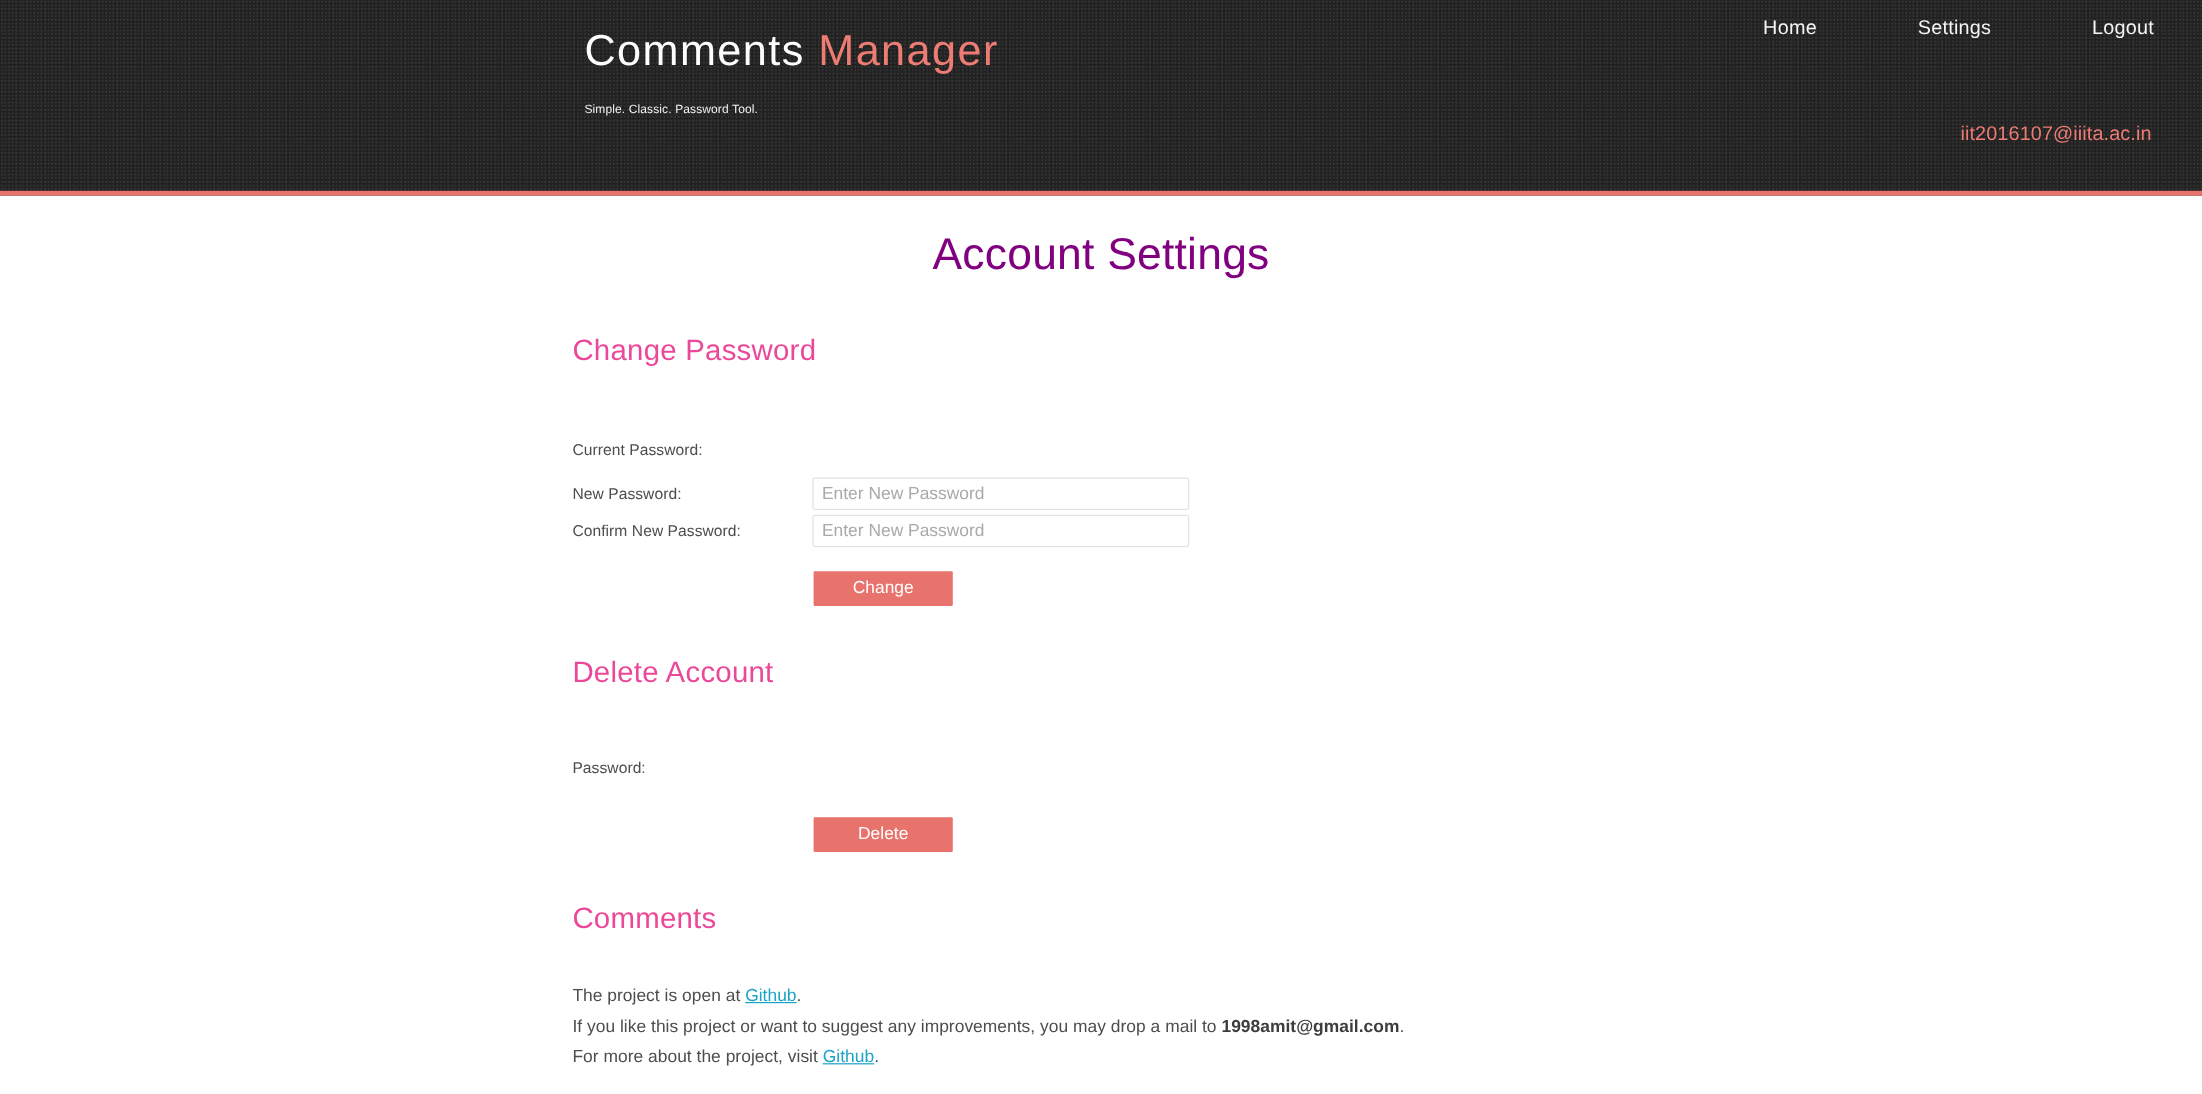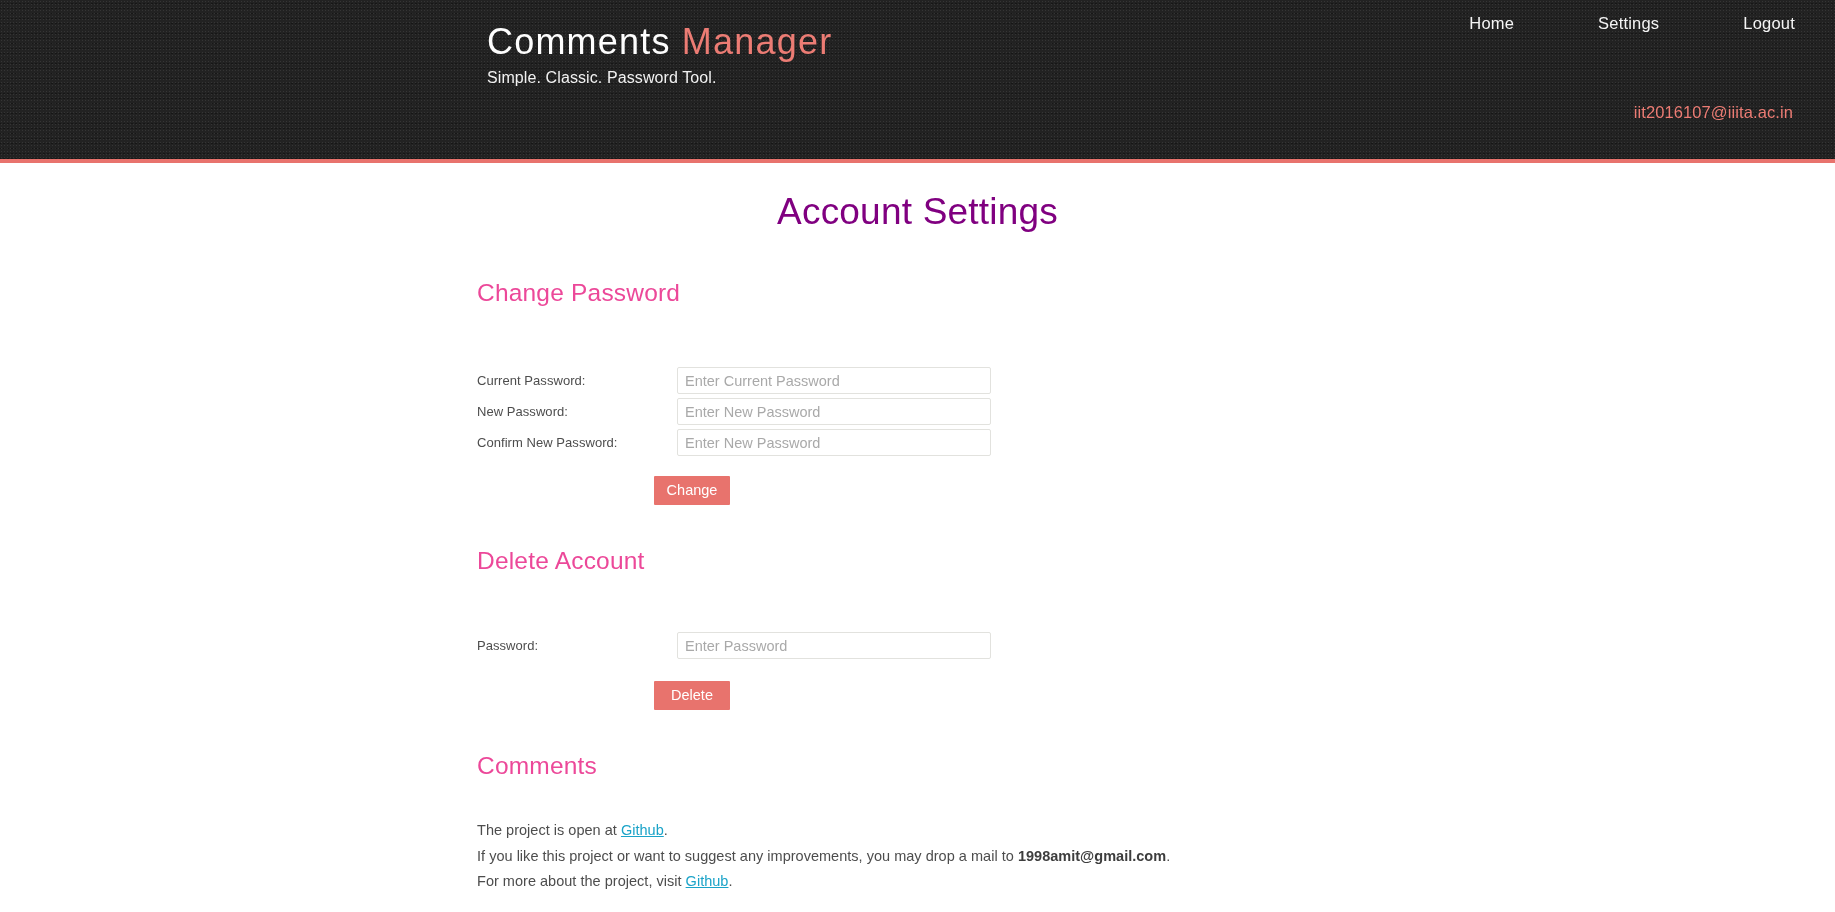--- a/index.html
+++ b/index.html
@@ -40,23 +40,23 @@
   .brand-title {
     font-size: 36px;
     line-height: 44px;
     letter-spacing: 1.2px;
     font-weight: normal;
     margin: 0;
   }
   .brand-word-1 { color: #fdfdfd; }
   .brand-word-2 { color: #ec7c74; }
   .brand-tagline {
-    font-size: 16px;
+    font-size: 10px;
     color: #f2f2f2;
-    margin-top: 5px;
+    margin-top: 22px;
     letter-spacing: 0.1px;
   }
 
   .main-nav {
     position: absolute;
     top: 14px;
     right: 40px;
     display: flex;
     align-items: center;
   }
@@ -128,22 +128,22 @@
     background: #ffffff;
     border: 1px solid #e2e2de;
     border-radius: 2px;
     box-sizing: content-box;
     outline: none;
   }
   .text-input::placeholder { color: #a9a9a9; opacity: 1; }
 
   .action-button {
     position: absolute;
-    left: 654px;
-    width: 76px;
+    left: 678px;
+    width: 116px;
     height: 29px;
     background: #e8736d;
     color: #ffffff;
     border: none;
     border-radius: 1px;
     font-size: 14.5px;
     font-family: "Liberation Sans", sans-serif;
     cursor: pointer;
     padding: 0;
     line-height: 29px;
@@ -200,40 +200,38 @@
 </header>
 
 <h1 class="page-title">Account Settings</h1>
 
 <main class="content">
 
   <h2 class="section-heading" id="change-password-heading">Change Password</h2>
 
   <div class="form-row" id="row-current-password">
     <label class="field-label">Current Password:</label>
-    <input class="text-input" type="password" placeholder="Enter Current Password" style="">
   </div>
 
   <div class="form-row" id="row-new-password">
     <label class="field-label">New Password:</label>
     <input class="text-input" type="password" placeholder="Enter New Password" style="">
   </div>
 
   <div class="form-row" id="row-confirm-password">
     <label class="field-label">Confirm New Password:</label>
     <input class="text-input" type="password" placeholder="Enter New Password" style="">
   </div>
 
   <button class="action-button" id="change-button">Change</button>
 
   <h2 class="section-heading" id="delete-account-heading">Delete Account</h2>
 
   <div class="form-row" id="row-delete-password">
     <label class="field-label">Password:</label>
-    <input class="text-input" type="password" placeholder="Enter Password" style="">
   </div>
 
   <button class="action-button" id="delete-button">Delete</button>
 
   <h2 class="section-heading" id="comments-heading">Comments</h2>
 
   <p class="comment-line" id="comment-line-1">
     <span>The project is open at </span><a class="ext-link" href="#">Github</a><span>.</span>
   </p>
 

